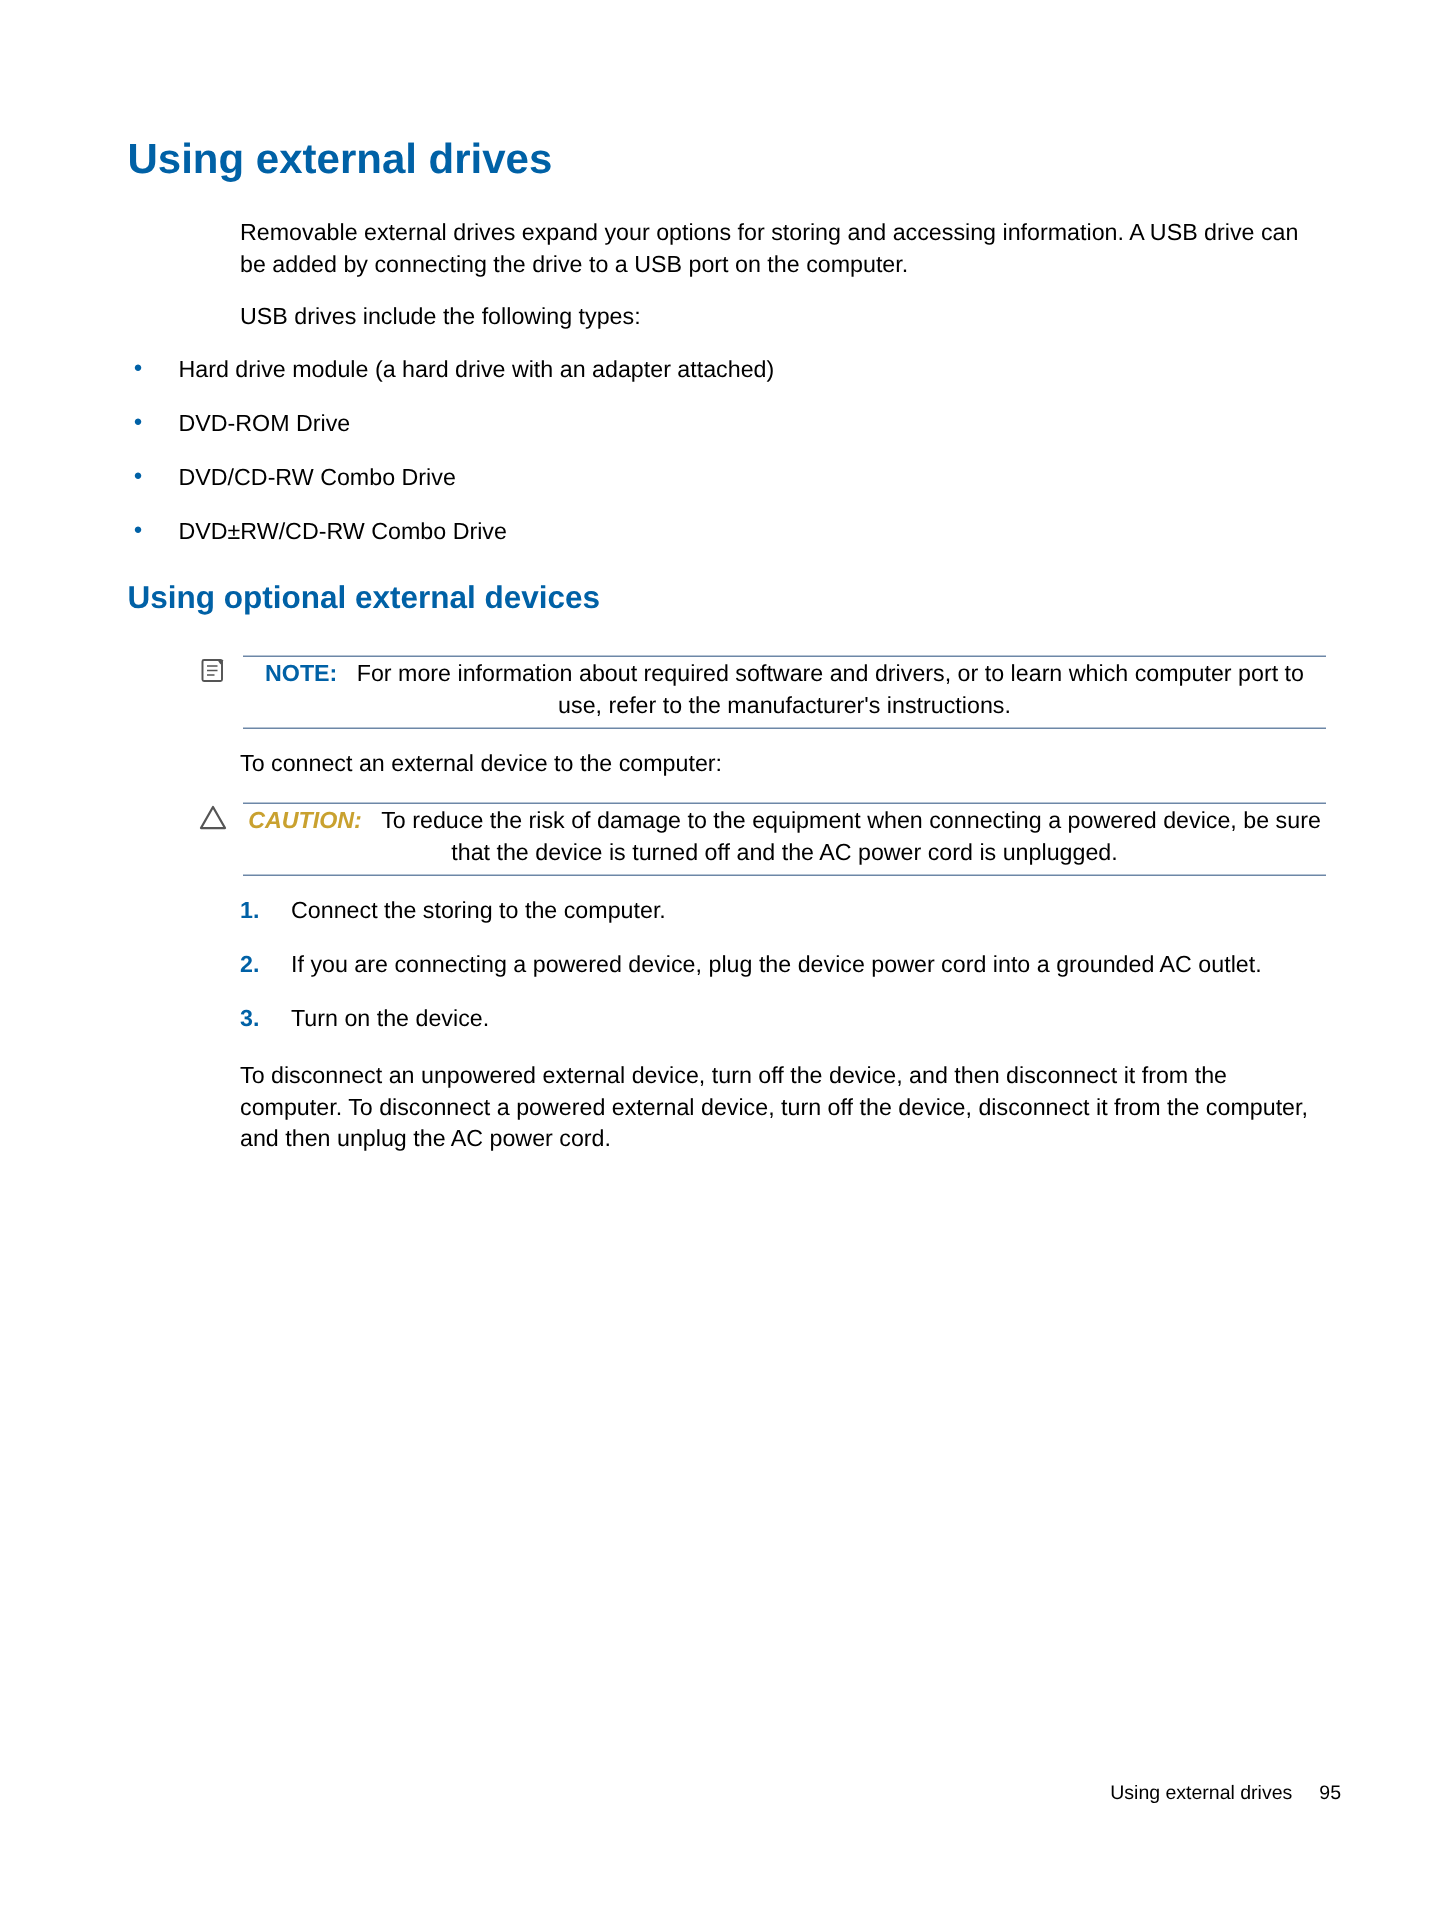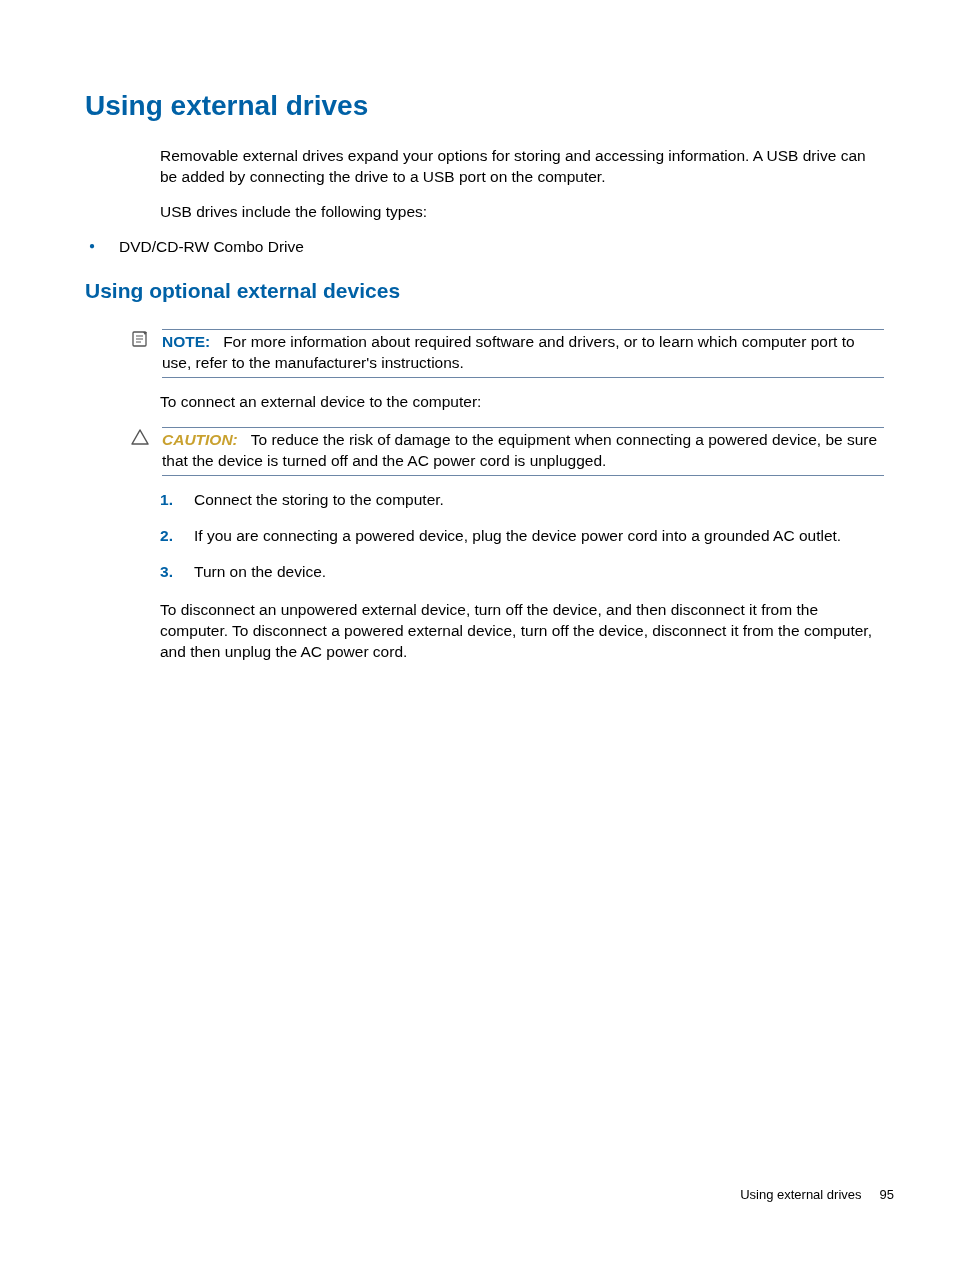--- a/index.html
+++ b/index.html
@@ -44,20 +44,21 @@
     color: #0061a6;
     font-size: 21px;
     font-weight: bold;
     margin-bottom: 26px;
   }
   .callout-row {
     display: flex;
     align-items: flex-start;
     margin-left: 45px;
     margin-bottom: 14px;
+    text-align: center;
   }
   .callout-icon {
     flex: 0 0 24px;
     margin-right: 8px;
     margin-top: 1px;
   }
   .callout-body {
     flex: 1;
     font-size: 15.5px;
     line-height: 1.35;
@@ -95,21 +96,24 @@
 </style>
 </head>
 <body>
 
 <h1 class="h1">Using external drives</h1>
 
 <p class="body-text indented">Removable external drives expand your options for storing and accessing information. A USB drive can be added by connecting the drive to a USB port on the computer.</p>
 <p class="body-text indented">USB drives include the following types:</p>
 
 <ul class="bullet-list indented">
+  <li>Hard drive module (a hard drive with an adapter attached)</li>
+  <li>DVD-ROM Drive</li>
   <li>DVD/CD-RW Combo Drive</li>
+  <li>DVD±RW/CD-RW Combo Drive</li>
 </ul>
 
 <h2 class="h2">Using optional external devices</h2>
 
 <div class="callout-row">
   <span class="callout-icon">
     <svg width="20" height="18" viewBox="0 0 20 18">
       <rect x="3" y="2" width="13" height="14" rx="1" fill="none" stroke="#555" stroke-width="1.3"></rect>
       <line x1="6" y1="6" x2="13" y2="6" stroke="#555" stroke-width="1"></line>
       <line x1="6" y1="9" x2="13" y2="9" stroke="#555" stroke-width="1"></line>

